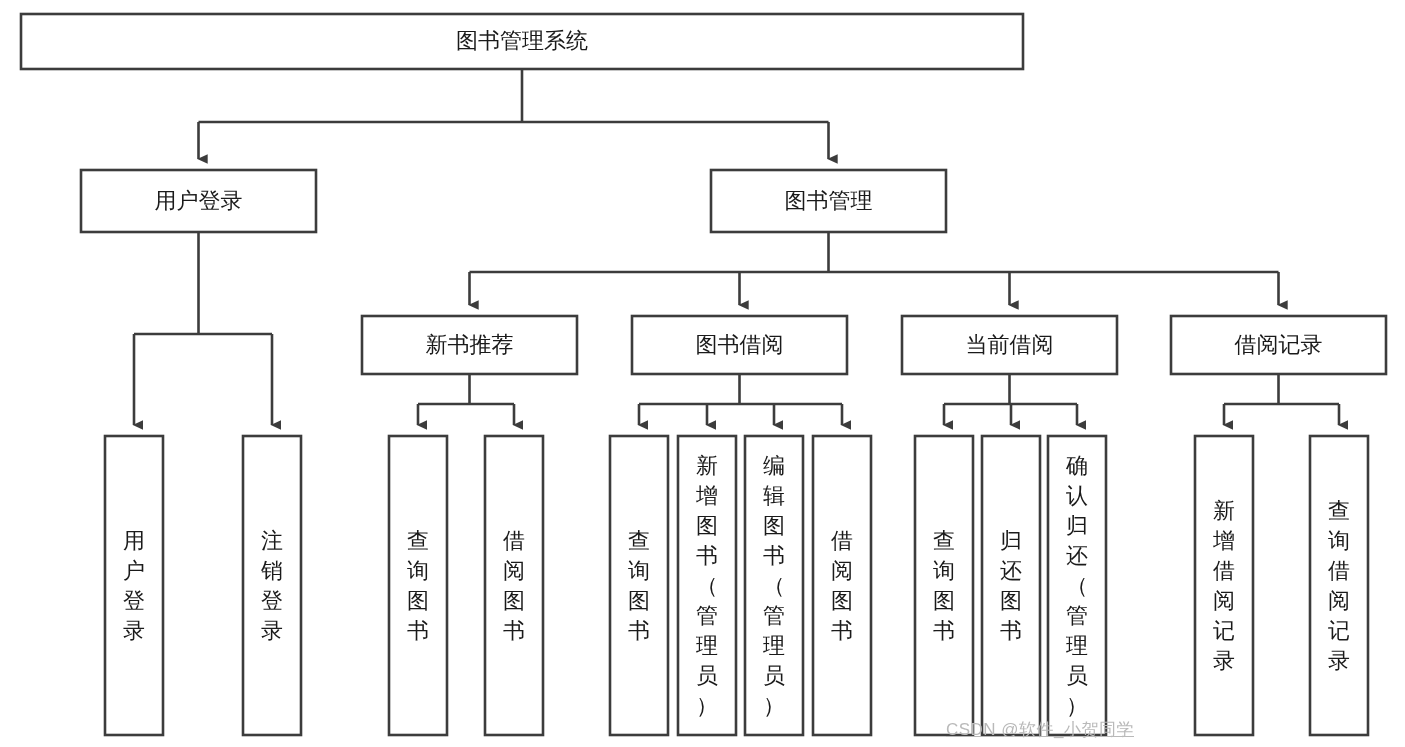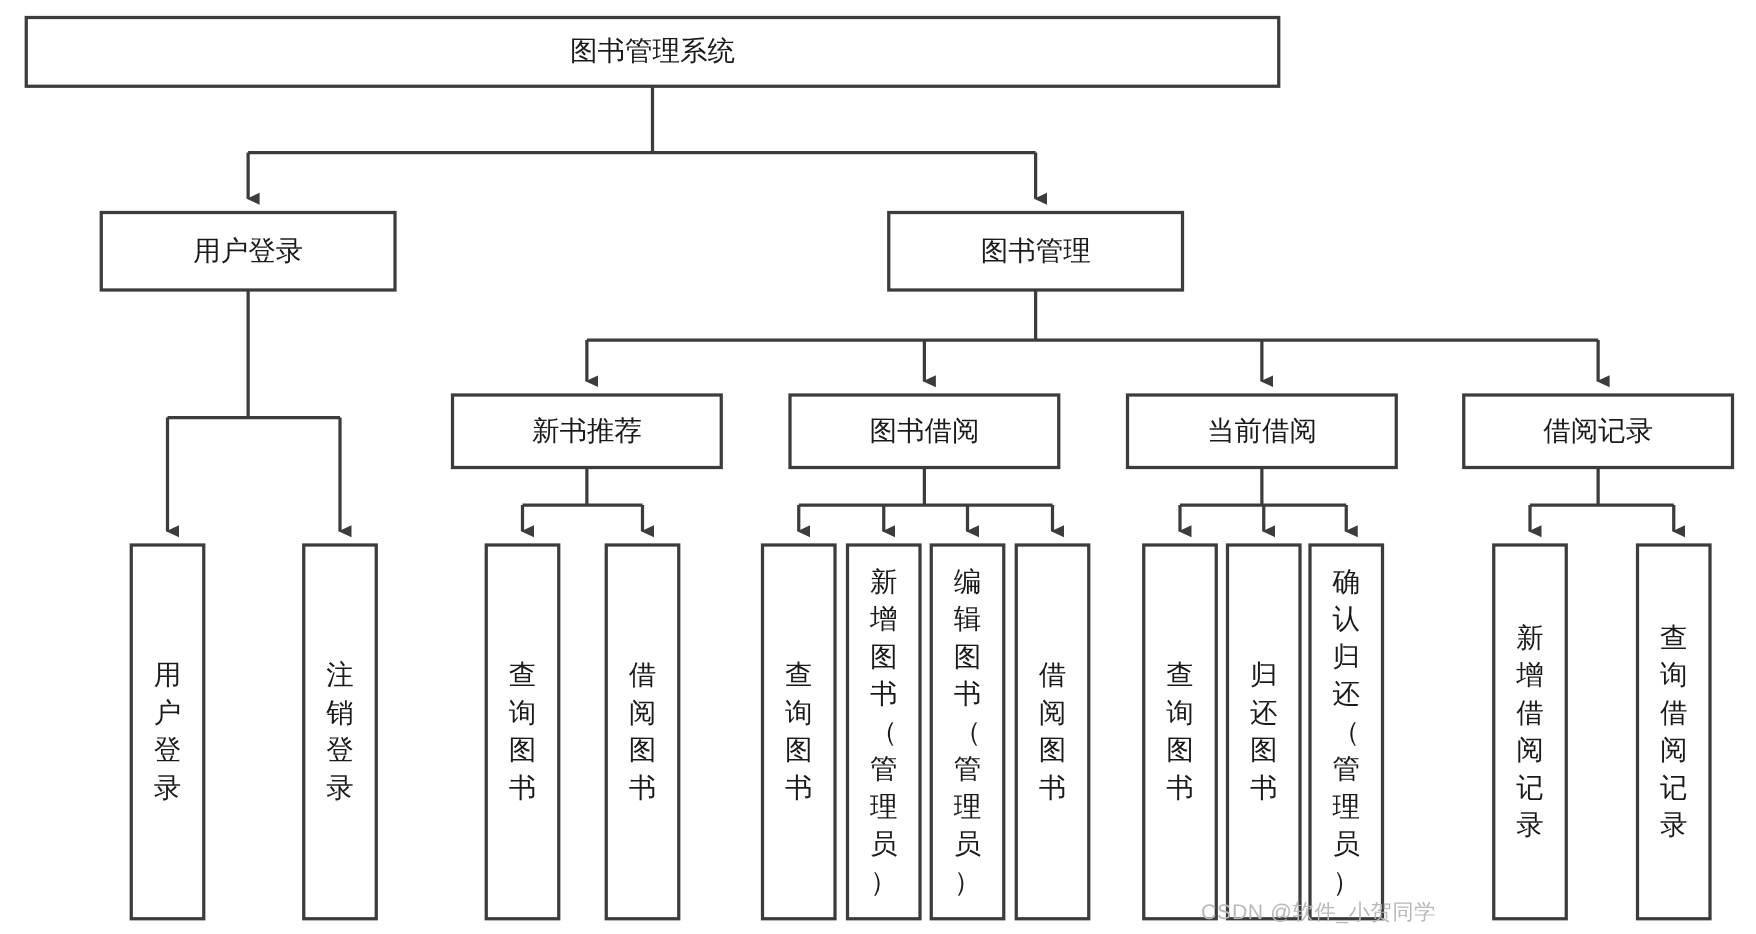--- a/index.html
+++ b/index.html
@@ -10,21 +10,20 @@
   body {
     width: 1405px;
     height: 747px;
     font-family: "Liberation Sans", "DejaVu Sans", sans-serif;
     overflow: hidden;
   }
   #diagram-root {
     position: relative;
     width: 1142px;
     height: 747px;
-    padding-left: 15px;
   }
   svg#tree-svg {
     position: absolute;
     left: 0;
     top: 0;
     width: 1405px;
     height: 747px;
     display: block;
   }
   .node-box {
@@ -60,20 +59,21 @@
   .watermark {
     position: absolute;
     right: 8px;
     bottom: 6px;
     font-family: "Liberation Sans", "DejaVu Sans", sans-serif;
     font-size: 17px;
     color: #b9b9b9;
     letter-spacing: 0.5px;
     pointer-events: none;
     user-select: none;
+    text-decoration: underline;
   }
 </style>
 </head>
 <body>
 
 <div id="diagram-root">
   <svg id="tree-svg" viewBox="0 0 1405 747" xmlns="http://www.w3.org/2000/svg">
     <defs>
       <marker id="arrow" markerWidth="11" markerHeight="11" refX="5.2" refY="9.2" orient="auto" markerUnits="userSpaceOnUse">
         <path class="arrow-head" d="M 0.4 0 L 10 0 L 5.2 10.4 Z"></path>

